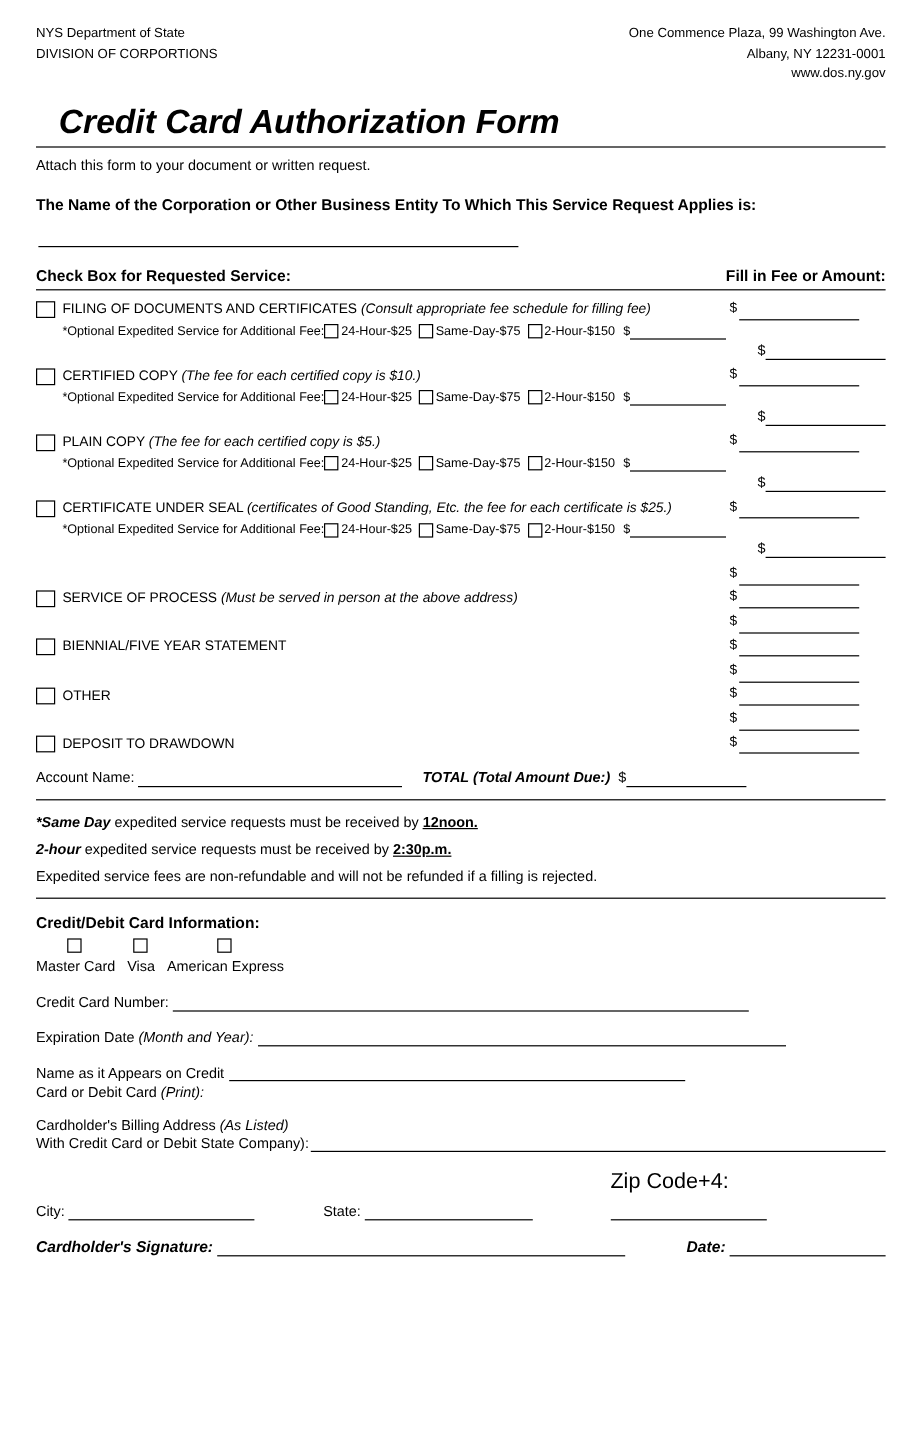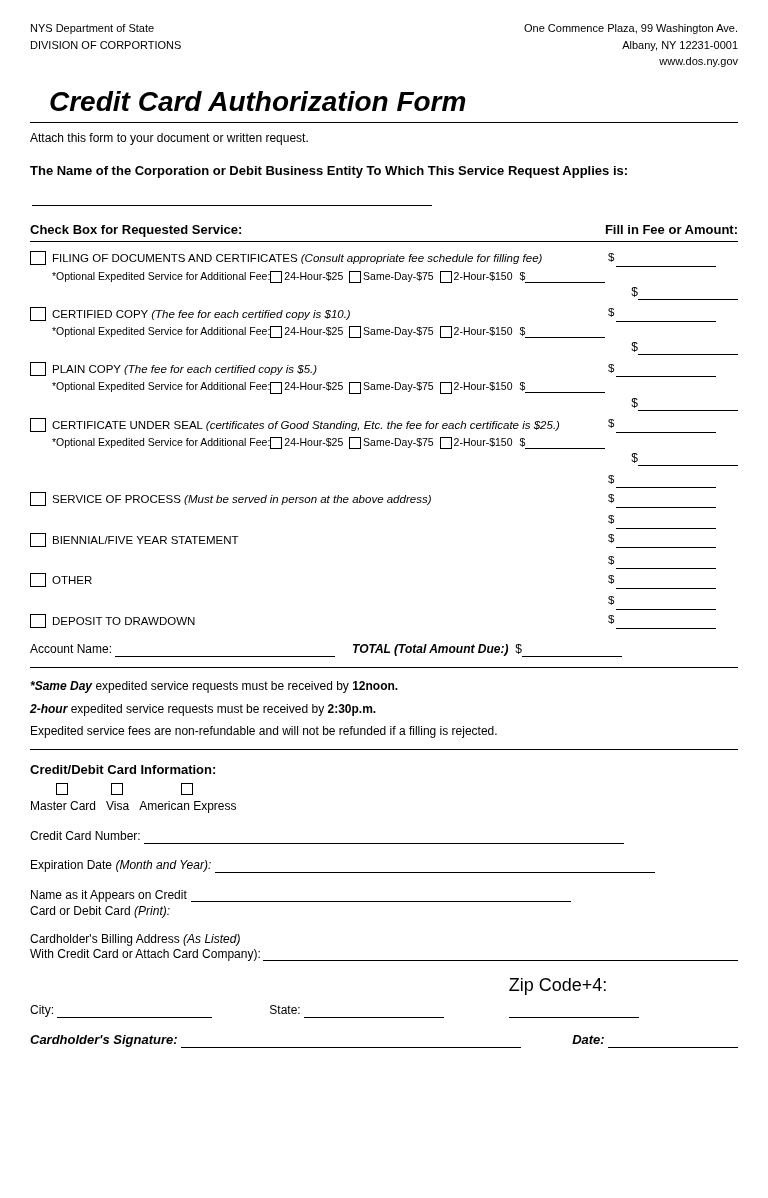--- a/index.html
+++ b/index.html
@@ -102,21 +102,21 @@
       padding-left: 22px;
       margin-bottom: 2px;
     }
     .notes-section {
       margin-top: 10px;
       margin-bottom: 12px;
       font-size: 12px;
       line-height: 1.7;
     }
     .notes-section p { margin-bottom: 2px; }
-    .underline { }
+    .underline { text-decoration: underline; }
     .bold { font-weight: bold; }
     .bold-italic { font-weight: bold; font-style: italic; }
     .card-info-section { margin-top: 8px; }
     .card-info-title { font-weight: bold; font-size: 13px; margin-bottom: 6px; }
     .card-types {
       display: flex;
       align-items: center;
       gap: 10px;
       margin-bottom: 16px;
       font-size: 12px;
@@ -174,21 +174,21 @@
     <div>Albany, NY 12231-0001</div>
     <div>www.dos.ny.gov</div>
   </div>
 </div>
 
 <div class="form-title">Credit Card Authorization Form</div>
 <hr class="divider">
 <div class="subtitle">Attach this form to your document or written request.</div>
 
 <div class="corp-name-section">
-  <span>The Name of the Corporation or Debit Business Entity To Which This Service Request Applies is:</span><span class="corp-name-line">&nbsp;</span>
+  <span>The Name of the Corporation or Other Business Entity To Which This Service Request Applies is:</span><span class="corp-name-line">&nbsp;</span>
 </div>
 
 <div class="services-header">
   <span>Check Box for Requested Service:</span>
   <span>Fill in Fee or Amount:</span>
 </div>
 
 <div class="service-row">
   <div class="service-left">
     <span class="checkbox-area"></span>
@@ -388,21 +388,21 @@
     <div style="margin-top:2px;">
       <span>Card or Debit Card </span><em>(Print):</em>
     </div>
   </div>
 
   <div class="form-field-row">
     <div>
       <span>Cardholder's Billing Address </span> <em>(As Listed)</em>
     </div>
     <div style="display:flex;align-items:flex-end;">
-      <span>With Credit Card or Attach Card Company):</span>
+      <span>With Credit Card or Debit State Company):</span>
       <span style="display:inline-block;border-bottom:1px solid #000;flex:1;min-width:200px;margin-left:2px;">&nbsp;</span>
     </div>
   </div>
 
   <div class="two-col-row">
     <div class="city-col">
       <span>City:</span>
       <span style="display:inline-block;border-bottom:1px solid #000;width:155px;">&nbsp;</span>
     </div>
     <div class="state-col">

